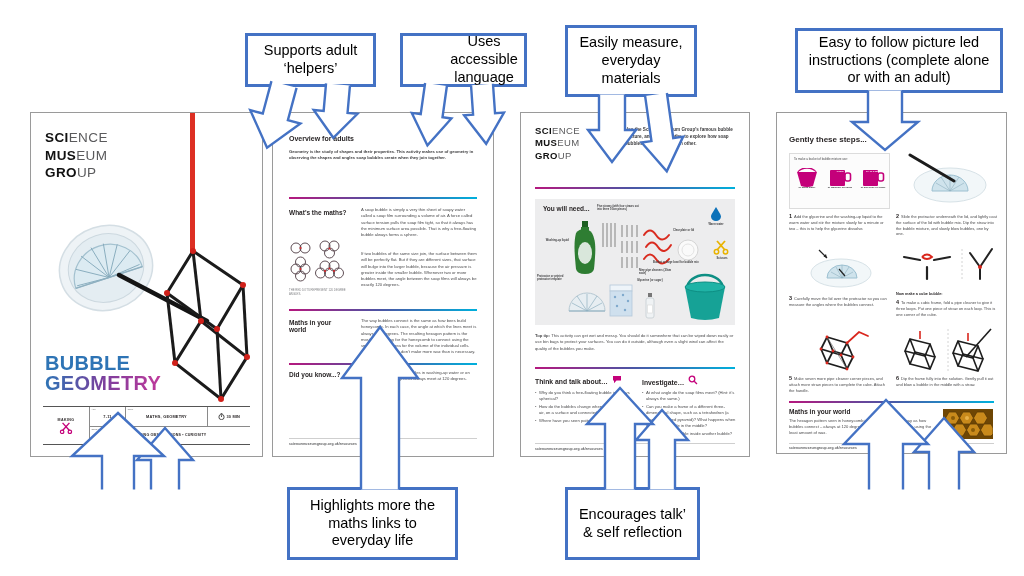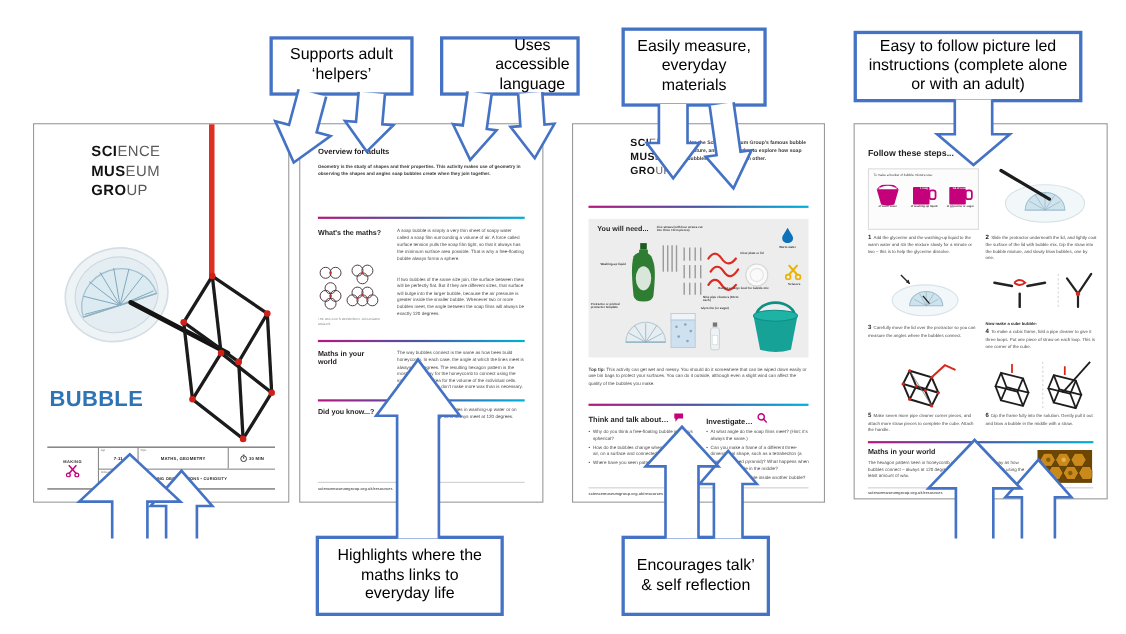--- a/index.html
+++ b/index.html
@@ -9,21 +9,21 @@
   .abs{position:absolute;}
   
   .callout{position:absolute;box-sizing:border-box;background:#fff;border:3px solid #4472c4;
            display:flex;align-items:center;justify-content:center;text-align:center;
            font-size:14.5px;line-height:1.22;color:#000;padding:3px 7px;z-index:5;}
   .arrows{position:absolute;left:0;top:0;z-index:6;pointer-events:none;}
   .arrows path{fill:#fff;stroke:#4472c4;stroke-width:2.4;}
   
   .smg{font-weight:800;letter-spacing:.4px;color:#111;}
   .smg .r{font-weight:400;color:#5a5a5c;}
-  .smg div{white-space:nowrap;margin-left:38px;}
+  .smg div{white-space:nowrap;}
   
   .grad{position:absolute;height:2px;background:linear-gradient(90deg,#b5187e 0%,#4d54a4 48%,#00b0dc 100%);}
   .hair{position:absolute;height:1px;background:#cfcfcf;}
   .pfoot{position:absolute;font-size:3.4px;font-weight:700;color:#58595b;letter-spacing:.1px;}
   .seclabel{position:absolute;font-weight:700;font-size:6.5px;color:#231f20;line-height:1.15;}
   .body{position:absolute;font-size:4.2px;line-height:1.5;color:#4a4a4c;}
   .tiny{position:absolute;font-size:2.7px;line-height:1.25;font-weight:600;color:#3c3c3e;}
   .bul{margin:0;padding:0;list-style:none;}
   .bul li{position:relative;padding-left:4px;margin-bottom:1.5px;}
   .bul li::before{content:"•";position:absolute;left:0;top:0;}
@@ -96,20 +96,21 @@
           <circle cx="186" cy="116" r="3"></circle>
         <circle cx="136" cy="80" r="3"></circle>
           <circle cx="170" cy="108" r="3"></circle>
           <circle cx="216" cy="144" r="3"></circle>
         <circle cx="190" cy="186" r="3"></circle>
           <circle cx="144" cy="150" r="3"></circle>
       </g>
     </svg>
     <div class="abs" style="left:14px;top:240px;">
       <div class="t1">BUBBLE</div>
+      <div class="t2">GEOMETRY</div>
     </div>
     <div class="mtable" style="left:12px;top:293px;width:207px;height:37px;">
       <div class="mc1">
         <div style="font-size:3.6px;font-weight:700;letter-spacing:.4px;">MAKING</div>
         <svg width="14" height="12" viewBox="0 0 16 14">
           <line x1="4" y1="1" x2="12" y2="10" stroke="#c4007a" stroke-width="1.6"></line>
           <line x1="12" y1="1" x2="4" y2="10" stroke="#c4007a" stroke-width="1.6"></line>
           <circle cx="3.5" cy="11.5" r="2" fill="none" stroke="#c4007a" stroke-width="1.4"></circle>
           <circle cx="12.5" cy="11.5" r="2" fill="none" stroke="#c4007a" stroke-width="1.4"></circle>
         </svg>
@@ -318,21 +319,21 @@
     <ul class="bul body" style="left:121px;top:277px;width:96px;">
       <li>At what angle do the soap films meet? (Hint: it's always the same.)</li>
       <li>Can you make a frame of a different three-dimensional shape, such as a tetrahedron (a triangular-based pyramid)? What happens when you blow a bubble in the middle?</li>
       <li>Can you blow a bubble inside another bubble?</li>
     </ul>
     <div class="hair" style="left:14px;top:330px;width:200px;"></div>
     <div class="pfoot" style="left:14px;top:334px;">sciencemuseumgroup.org.uk/resources</div>
   </div>
 
   <div class="page" style="left:776px;top:112px;width:229px;height:340px;">
-    <div class="abs" style="left:12px;top:22px;font-size:8px;font-weight:700;">Follow these steps...</div>
+    <div class="abs" style="left:12px;top:22px;font-size:8px;font-weight:700;">Gently these steps...</div>
 
     <div class="mixpanel" style="left:12px;top:40px;width:101px;height:56px;">
       <div class="mixcap" style="left:4px;top:3px;width:94px;">To make a bucket of bubble mixture use:</div>
       <div class="mixitem" style="left:2px;top:14px;">
         <svg width="30" height="19" viewBox="0 0 30 19">
           <path d="M6,4 A10,7 0 0 1 24,4" fill="none" stroke="#c4007a" stroke-width="1.4"></path>
           <path d="M5,4 L9,18 q6,2 12,0 L25,4 Z" fill="#c4007a"></path>
         </svg>
         <span class="mixamt">3/4 of a bucket</span>
         <span class="mixof">of warm water</span>
@@ -474,25 +475,25 @@
 
   <div class="callout" style="left:245px;top:33px;width:131px;height:54px;">
       <span>Supports adult ‘helpers’</span>
     </div>
   <div class="callout" style="left:400px;top:33px;width:127px;height:54px;padding-left:48px;">
       <span>Uses accessible language</span>
     </div>
   <div class="callout" style="left:565px;top:25px;width:132px;height:72px;">
       <span>Easily measure, everyday materials</span>
     </div>
-  <div class="callout" style="left:776px;top:28px;width:208px;height:65px;">
+  <div class="callout" style="left:795px;top:28px;width:208px;height:65px;">
       <span>Easy to follow picture led instructions (complete alone or with an adult)</span>
     </div>
   <div class="callout" style="left:287px;top:487px;width:171px;height:73px;">
-      <span>Highlights where the maths links to everyday life</span>
+      <span>Highlights more the maths links to everyday life</span>
     </div>
   <div class="callout" style="left:565px;top:487px;width:135px;height:73px;">
       <span>Encourages talk’ &amp; self reflection</span>
     </div>
 
   <svg class="arrows" width="1024" height="576" viewBox="0 0 1024 576">
     <path d="M326,84.5 V112 H316 L338,138 L360,112 H350 V84.5" transform="rotate(5 338 84.5)"></path>
     <path d="M271,84.5 V118 H258 L284,150 L310,118 H297 V84.5" transform="rotate(15 284 84.5)"></path>
     <path d="M471,84.5 V114 H462 L482,144 L502,114 H493 V84.5" transform="rotate(-4 482 84.5)"></path>
     <path d="M425,84.5 V116 H416 L436,146 L456,116 H447 V84.5" transform="rotate(8 436 84.5)"></path>

